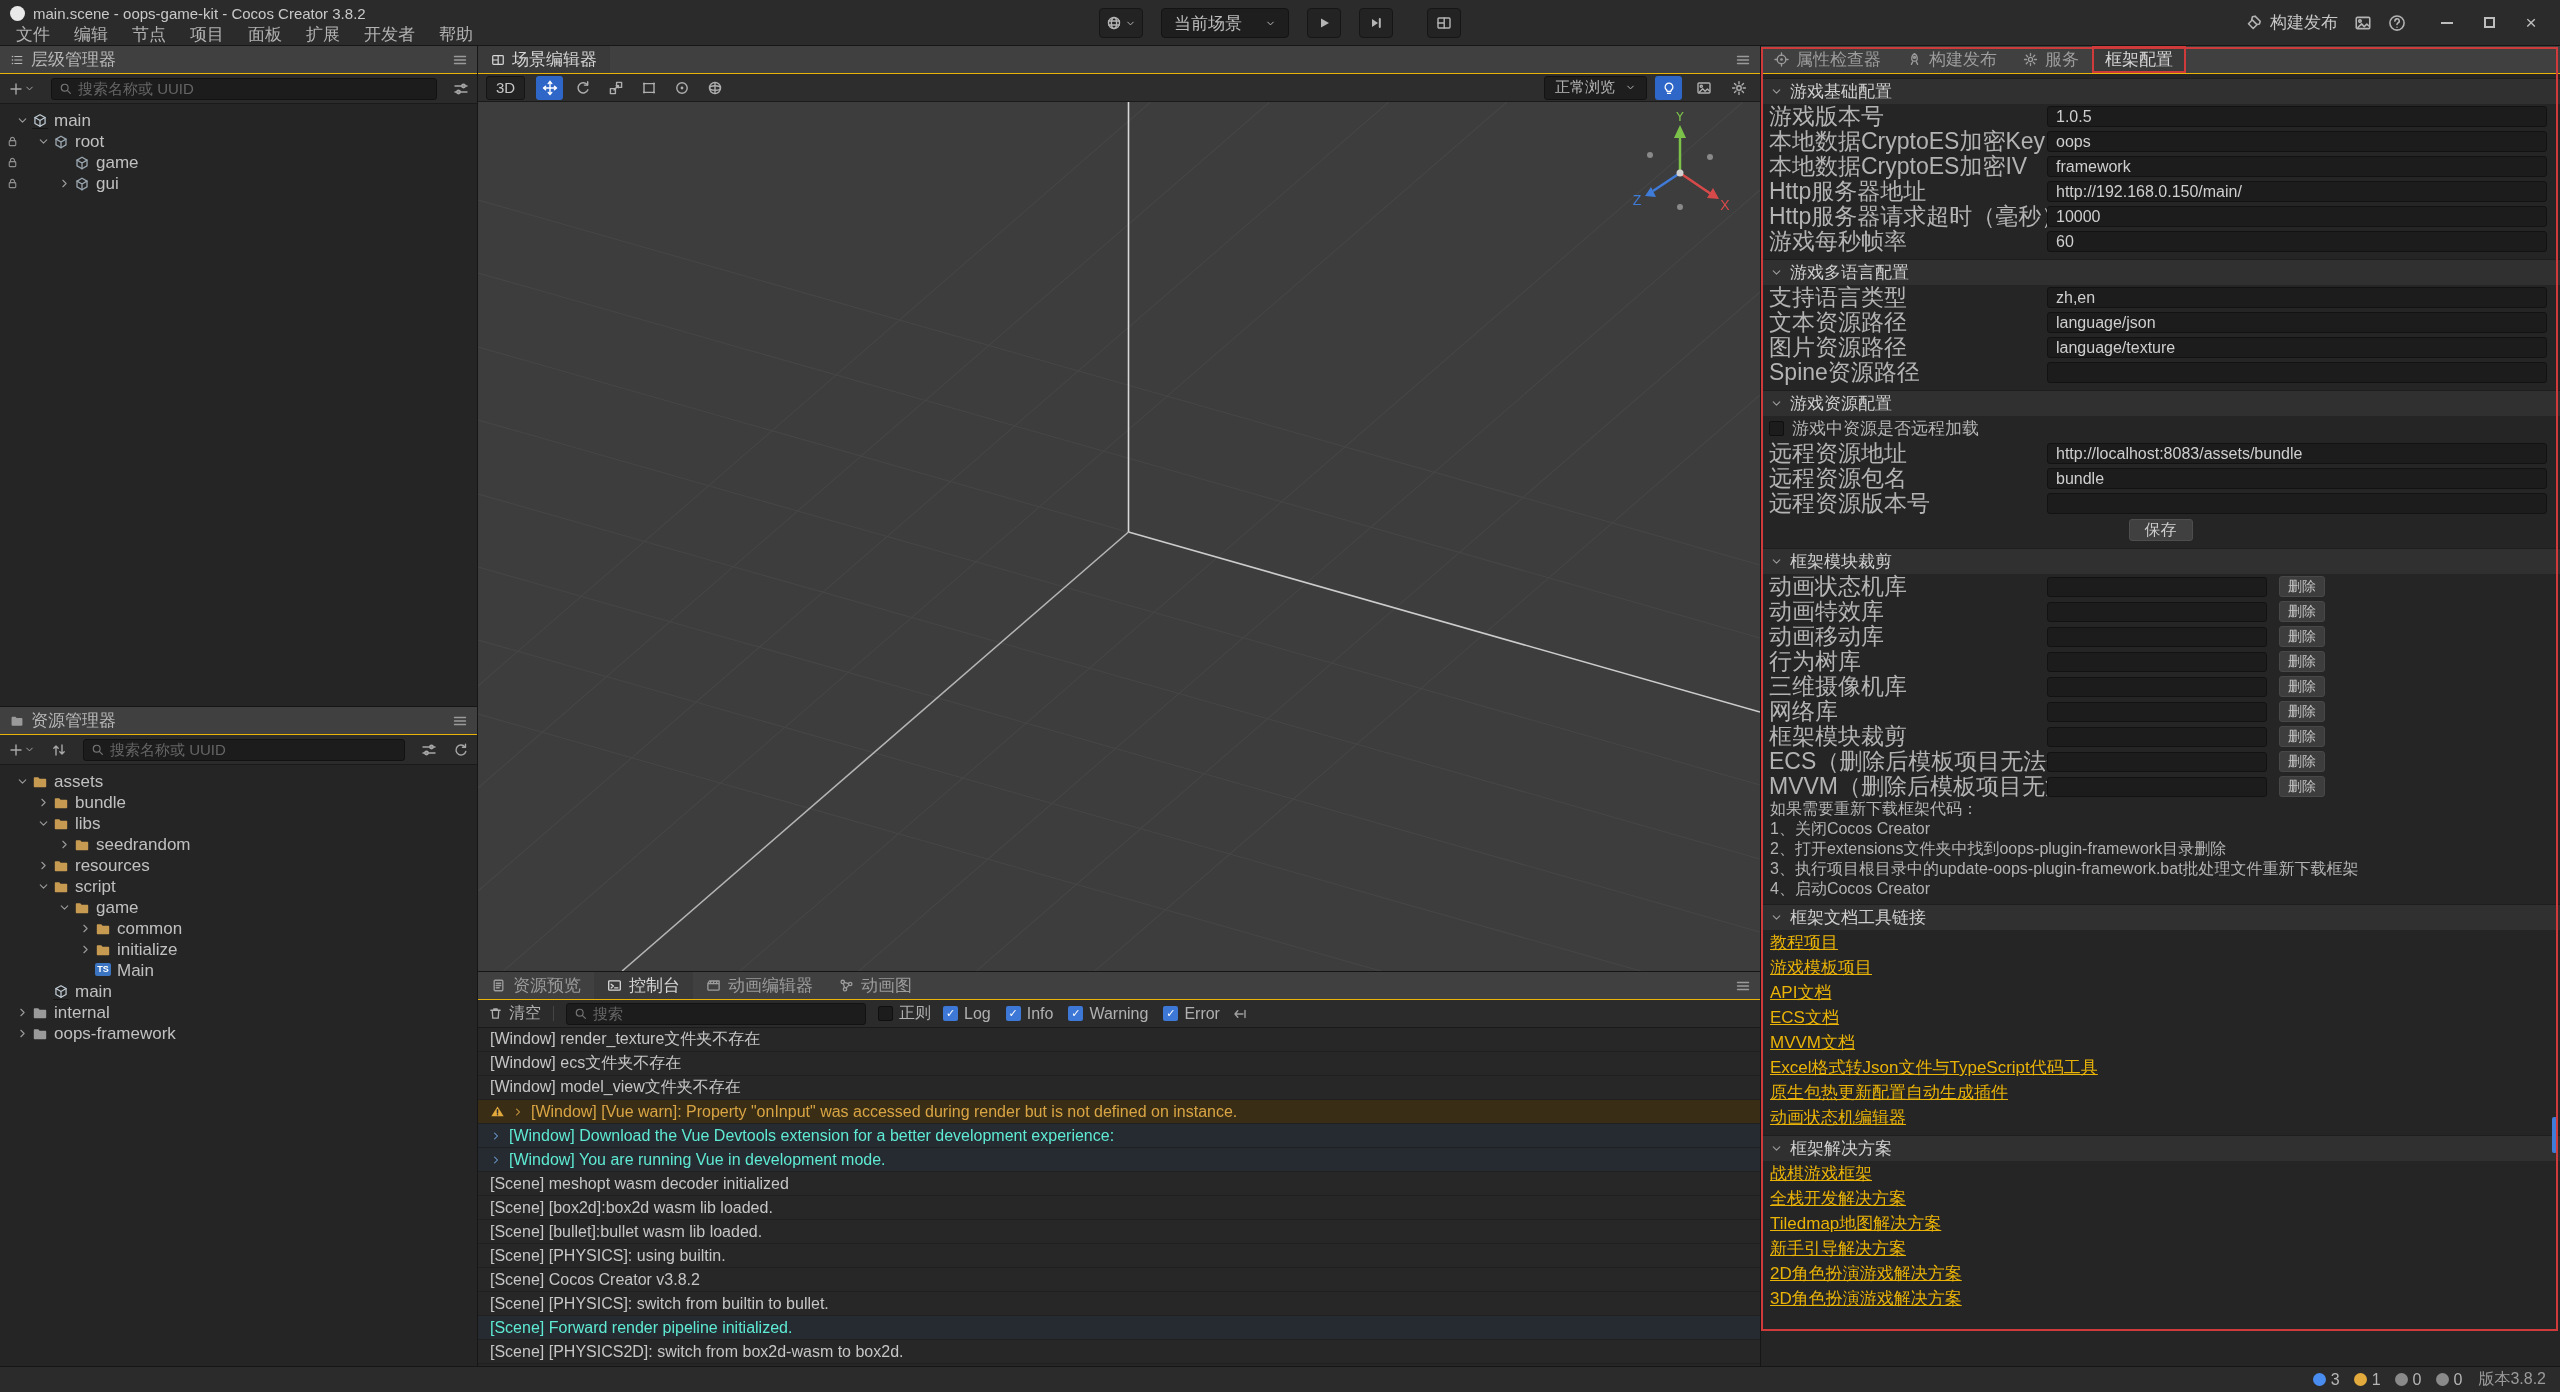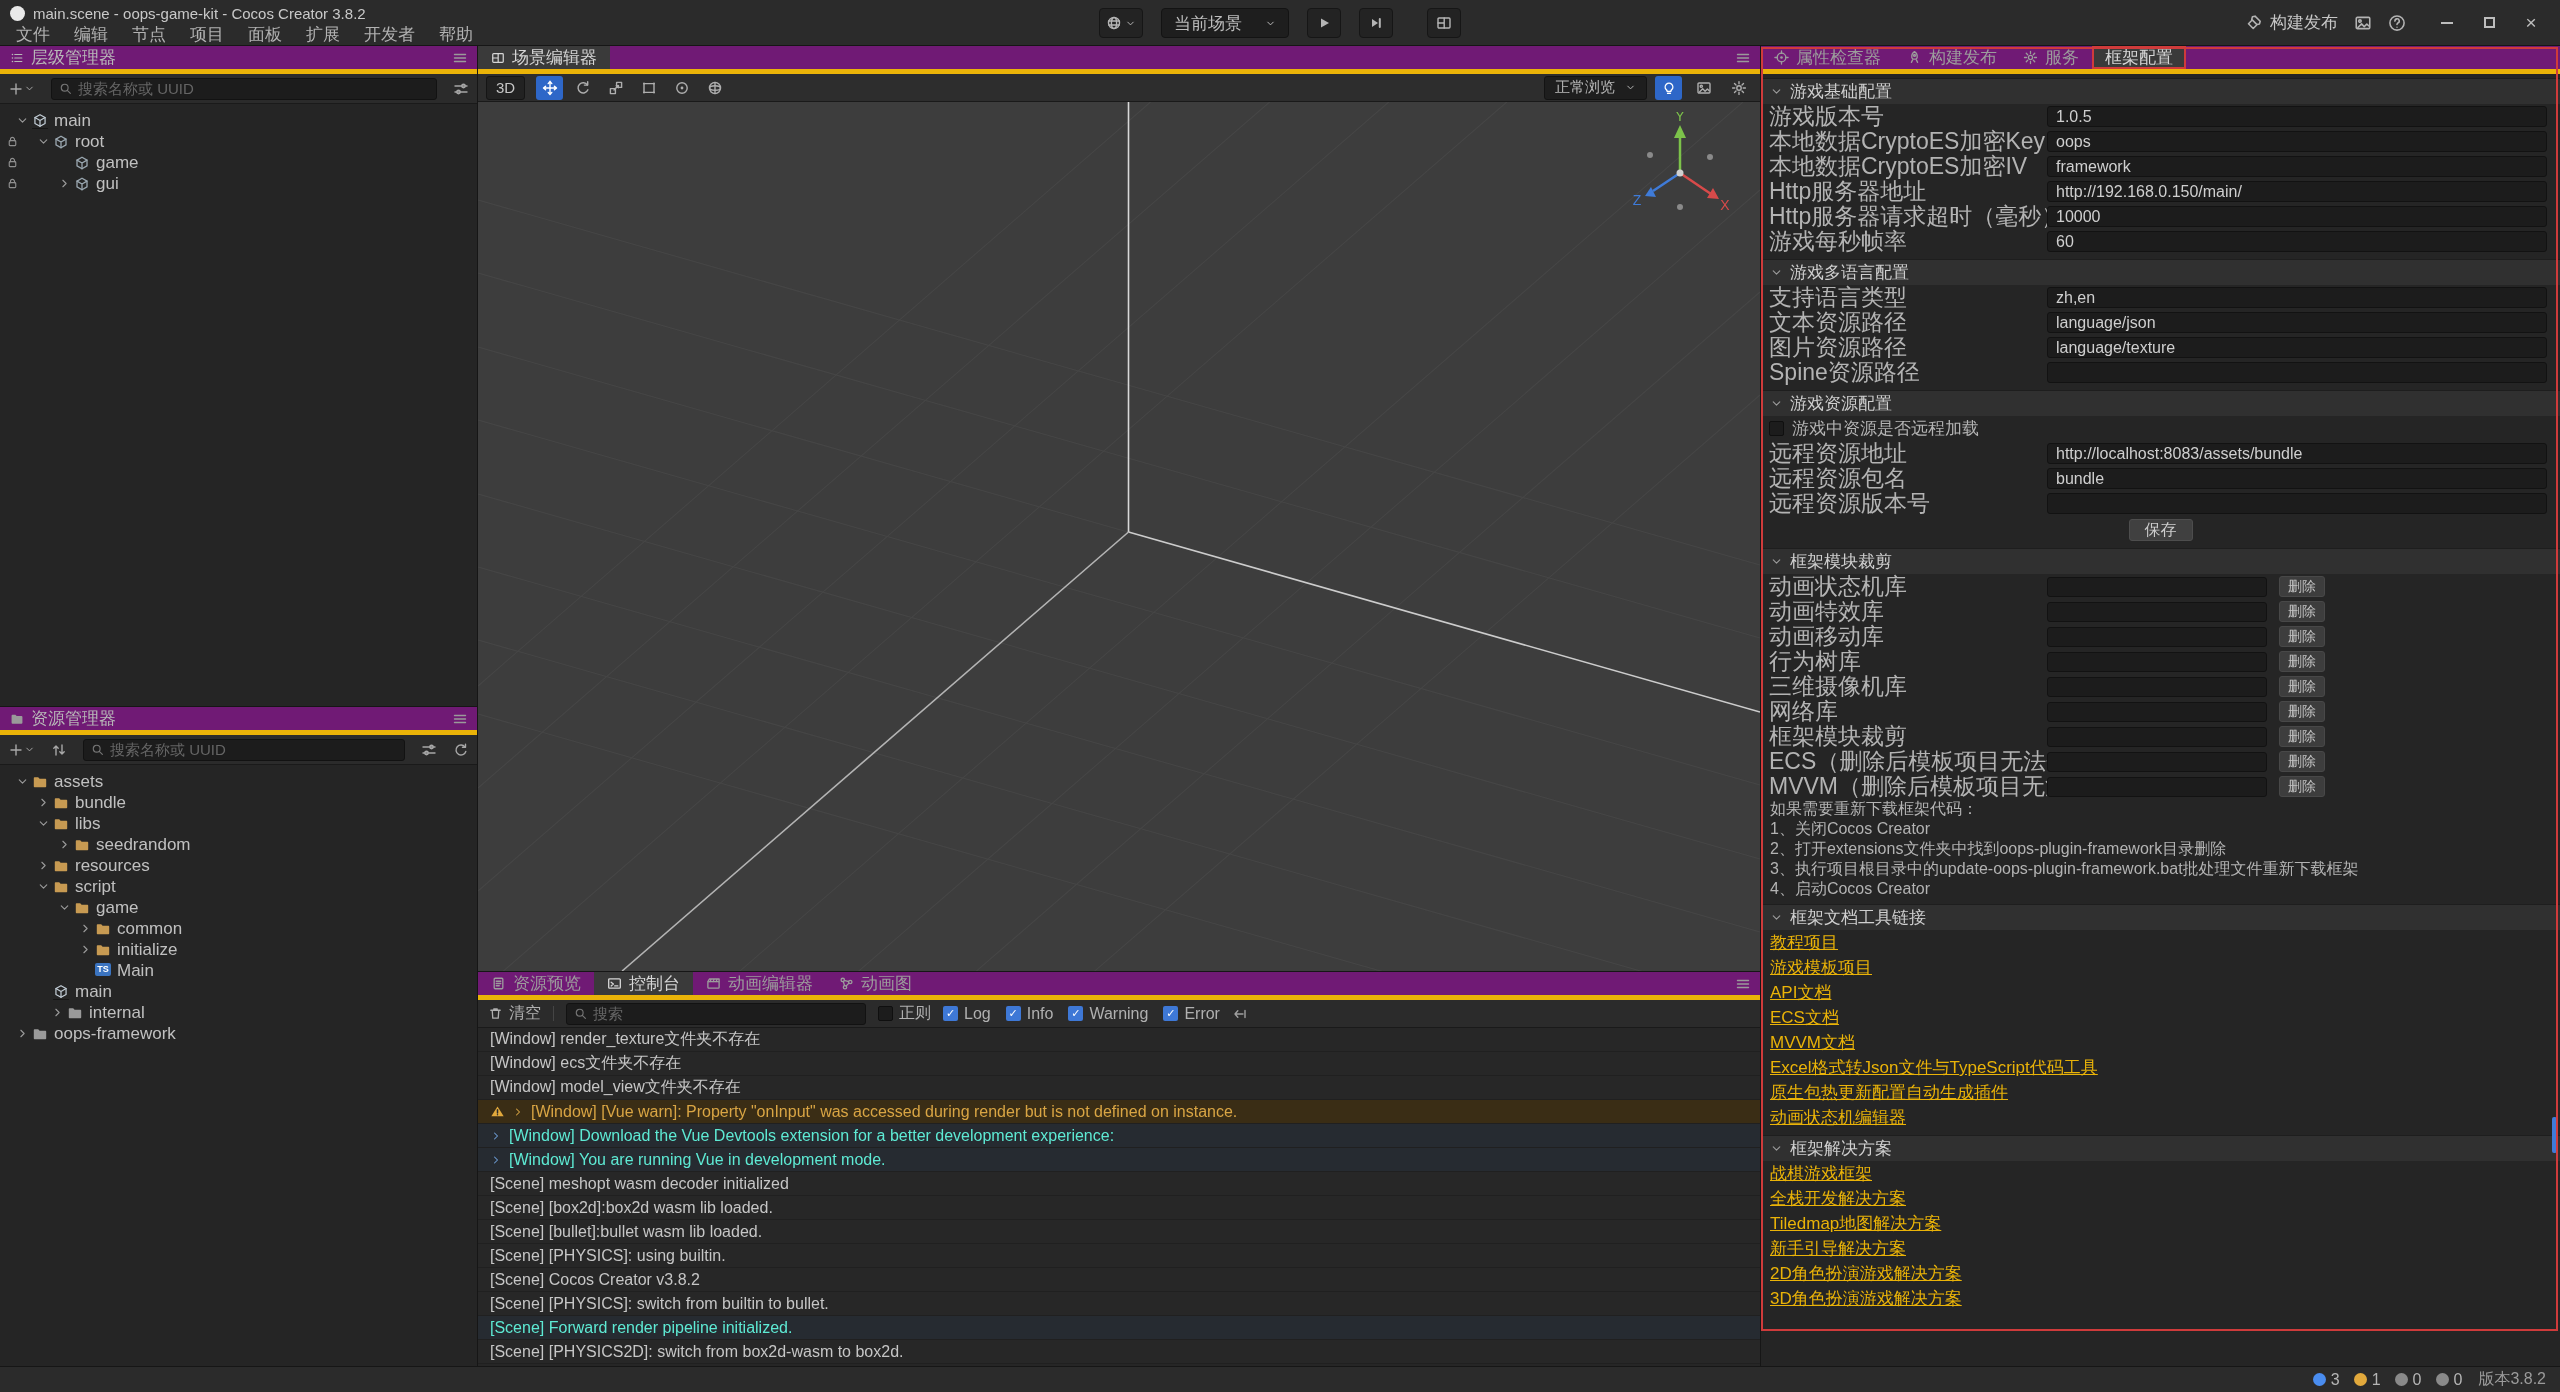--- a/index.html
+++ b/index.html
@@ -34,21 +34,21 @@
 .main{flex:1;display:flex;min-height:0}
 .left-col{width:478px;flex:none;display:flex;flex-direction:column;border-right:1px solid #161616;min-height:0}
 .center-col{flex:1;display:flex;flex-direction:column;min-width:0;min-height:0}
 .right-col{width:800px;flex:none;border-left:1px solid #161616;position:relative;display:flex;flex-direction:column;background:#252525;min-height:0}
 .panel{display:flex;flex-direction:column;background:#252525;min-height:0;overflow:hidden}
 .hierarchy{height:661px;flex:none;border-bottom:1px solid #161616}
 .assets{flex:1}
 .scene{flex:1;border-bottom:1px solid #161616}
 .console{height:394px;flex:none}
 
-.tabstrip{height:28px;background:#701a75;border-bottom:5px solid #eab308;display:flex;align-items:stretch;flex:none}
+.tabstrip{height:28px;background:#404040;border-bottom:1px solid #eab308;display:flex;align-items:stretch;flex:none}
 .tab{display:flex;align-items:center;gap:7px;padding:0 13px;font-size:17px;color:#9c9c9c;cursor:default}
 .tab.active{background:#3a3a3a;color:#d6d6d6}
 .tab.hl{box-shadow:inset 0 0 0 2px #cf3b3b}
 .panel-title{display:flex;align-items:center;gap:7px;padding:0 10px;font-size:17px;color:#b8b8b8}
 .strip-right{margin-left:auto;display:flex;align-items:center;padding:0 9px;color:#9a9a9a}
 
 .ptoolbar{height:30px;background:#2b2b2b;border-bottom:1px solid #1a1a1a;display:flex;align-items:center;gap:16px;padding:0 8px;flex:none}
 .plus-btn{display:flex;align-items:center;color:#a8a8a8}
 .tool-ic{color:#a8a8a8}
 .search{flex:1;height:22px;background:#1c1c1c;border:1px solid #121212;border-radius:3px;display:flex;align-items:center;gap:6px;padding:0 7px;min-width:0}
@@ -567,21 +567,21 @@
             <div class="tree-row" style="padding-left: 35px;">
               <span class="chev-slot"></span>
               <span class="node-icon scene">
                 <svg viewBox="0 0 16 16">
                   <path d="M8 1.8l5.4 3.1v6.2L8 14.2 2.6 11.1V4.9z"></path>
                   <path d="M2.6 4.9L8 8l5.4-3.1M8 8v6.2"></path>
                 </svg>
               </span>
               <span class="node-label">main</span>
             </div>
-            <div class="tree-row" style="padding-left: 14px; margin-left: 35px;">
+            <div class="tree-row" style="padding-left: 14px;">
               <span class="chev-slot">
                 <span class="ic" style="height: 13px; width: 13px;">
                   <svg viewBox="0 0 16 16">
                     <path d="M6 4l4 4-4 4"></path>
                   </svg>
                 </span>
               </span>
               <span class="node-icon folderGray">
                 <svg viewBox="0 0 16 16">
                   <path d="M1.8 4.2c0-.6.4-1 1-1h3.4l1.4 1.5h5.6c.6 0 1 .4 1 1v6.6c0 .6-.4 1-1 1H2.8c-.6 0-1-.4-1-1z" fill="currentColor" stroke="none"></path>

